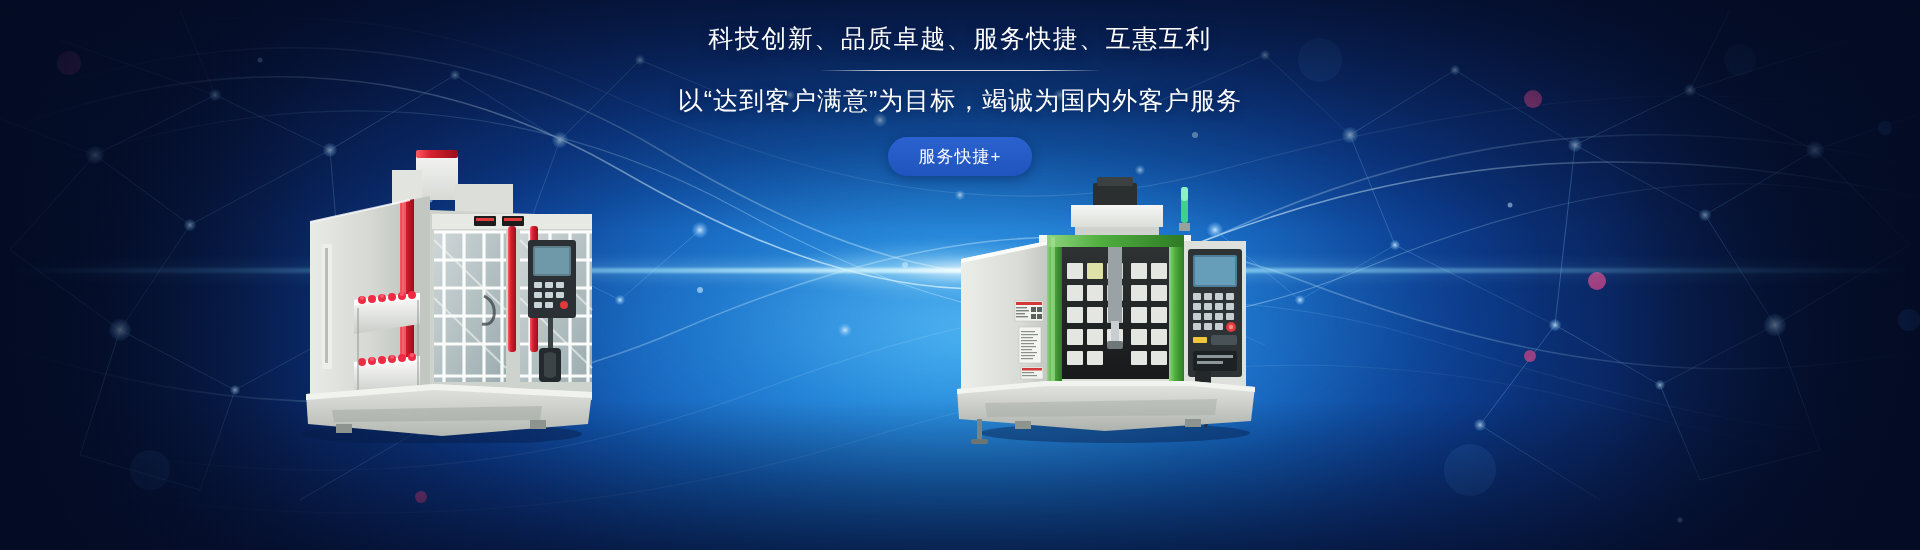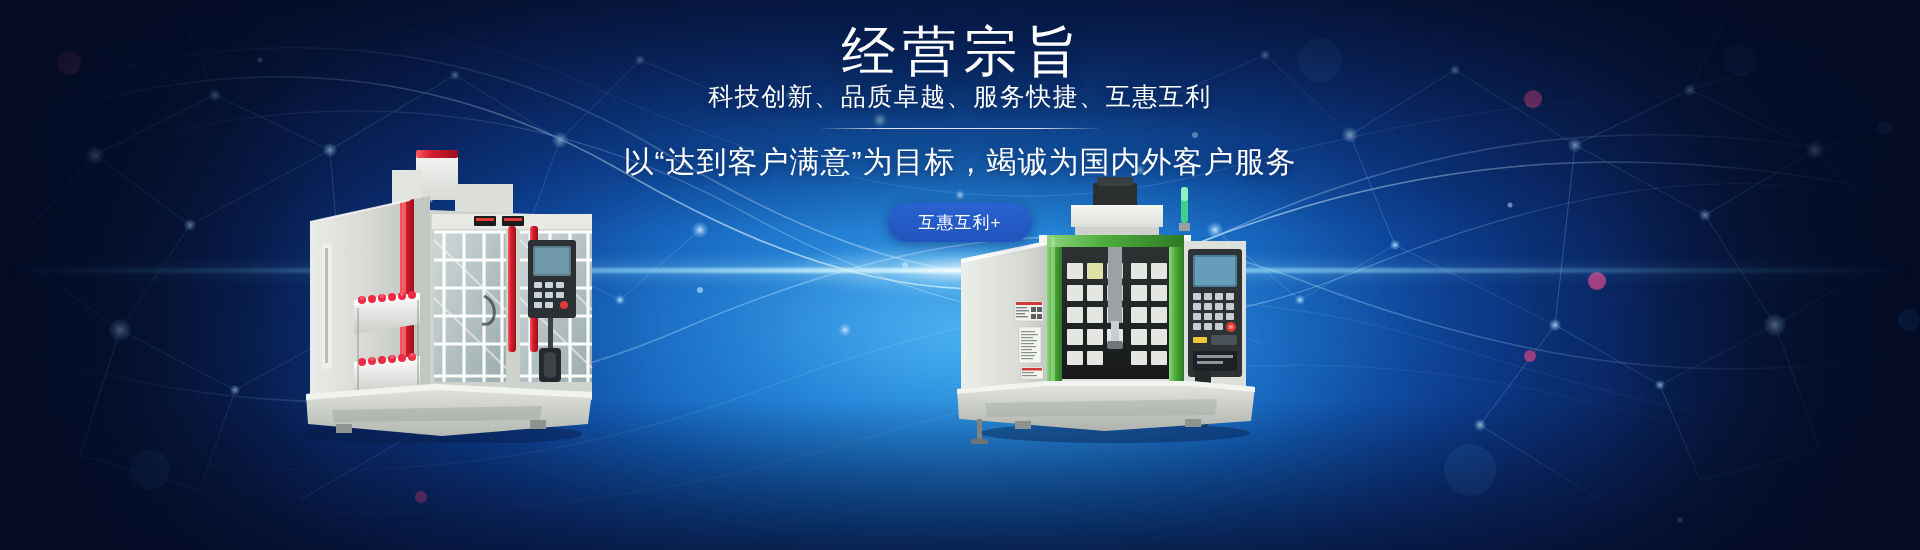--- a/index.html
+++ b/index.html
@@ -70,21 +70,21 @@
   }
   .subtitle{
     font-size:25px; color:#ffffff; font-weight:400;
     letter-spacing:1.5px;
   }
   .rule{
     width:278px; height:1px; margin:15px auto 13px;
     background:linear-gradient(90deg, rgba(255,255,255,.05), rgba(255,255,255,.85) 22%, rgba(255,255,255,.85) 78%, rgba(255,255,255,.05));
   }
   .tagline{
-    font-size:30px; color:#ffffff; font-weight:400; letter-spacing:1px;
+    font-size:25px; color:#ffffff; font-weight:400; letter-spacing:1px;
   }
   .cta-wrap{ margin-top:20px; }
   .cta{
     display:inline-block; padding:0 31px; height:39px; line-height:39px;
     border-radius:20px; font-size:17px; color:#ffffff; letter-spacing:1px;
     background:linear-gradient(180deg,#2b62cf 0%, #2054be 100%);
     box-shadow:0 3px 12px rgba(4,22,70,.40);
     border:none; cursor:pointer; font-family:inherit;
     text-shadow:none;
   }
@@ -542,22 +542,21 @@
     <path d="M30,228 L262,224 L260,240 L32,242 Z" fill="#a0a5a0" opacity=".4"></path>
 
     <rect x="22" y="244" width="5" height="22" fill="#7e847f"></rect>
     <rect x="16" y="264" width="17" height="5" rx="2" fill="#6e746f"></rect>
 
     <rect x="60" y="246" width="16" height="8" fill="#8d938e"></rect>
     <rect x="230" y="244" width="16" height="8" fill="#8d938e"></rect>
   </svg>
 
   <div class="copy">
-    <div class="title">经营宗旨</div>
     <div class="subtitle">科技创新、品质卓越、服务快捷、互惠互利</div>
     <div class="rule"></div>
     <div class="tagline">以“达到客户满意”为目标，竭诚为国内外客户服务</div>
     <div class="cta-wrap">
-      <button class="cta">互惠互利+</button>
+      <button class="cta">服务快捷+</button>
     </div>
   </div>
 
 </div>
 
 </body></html>

